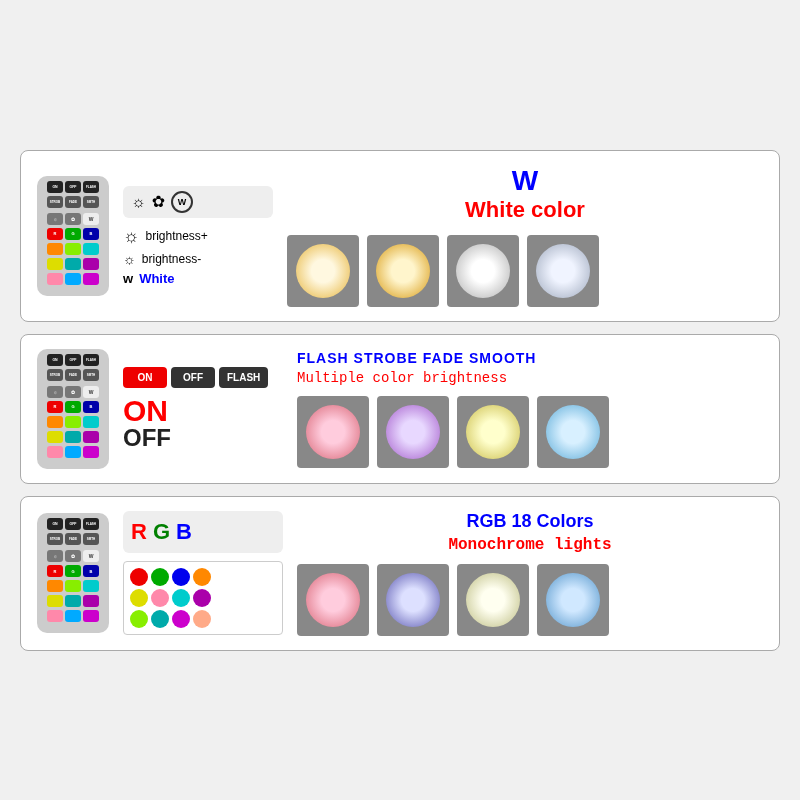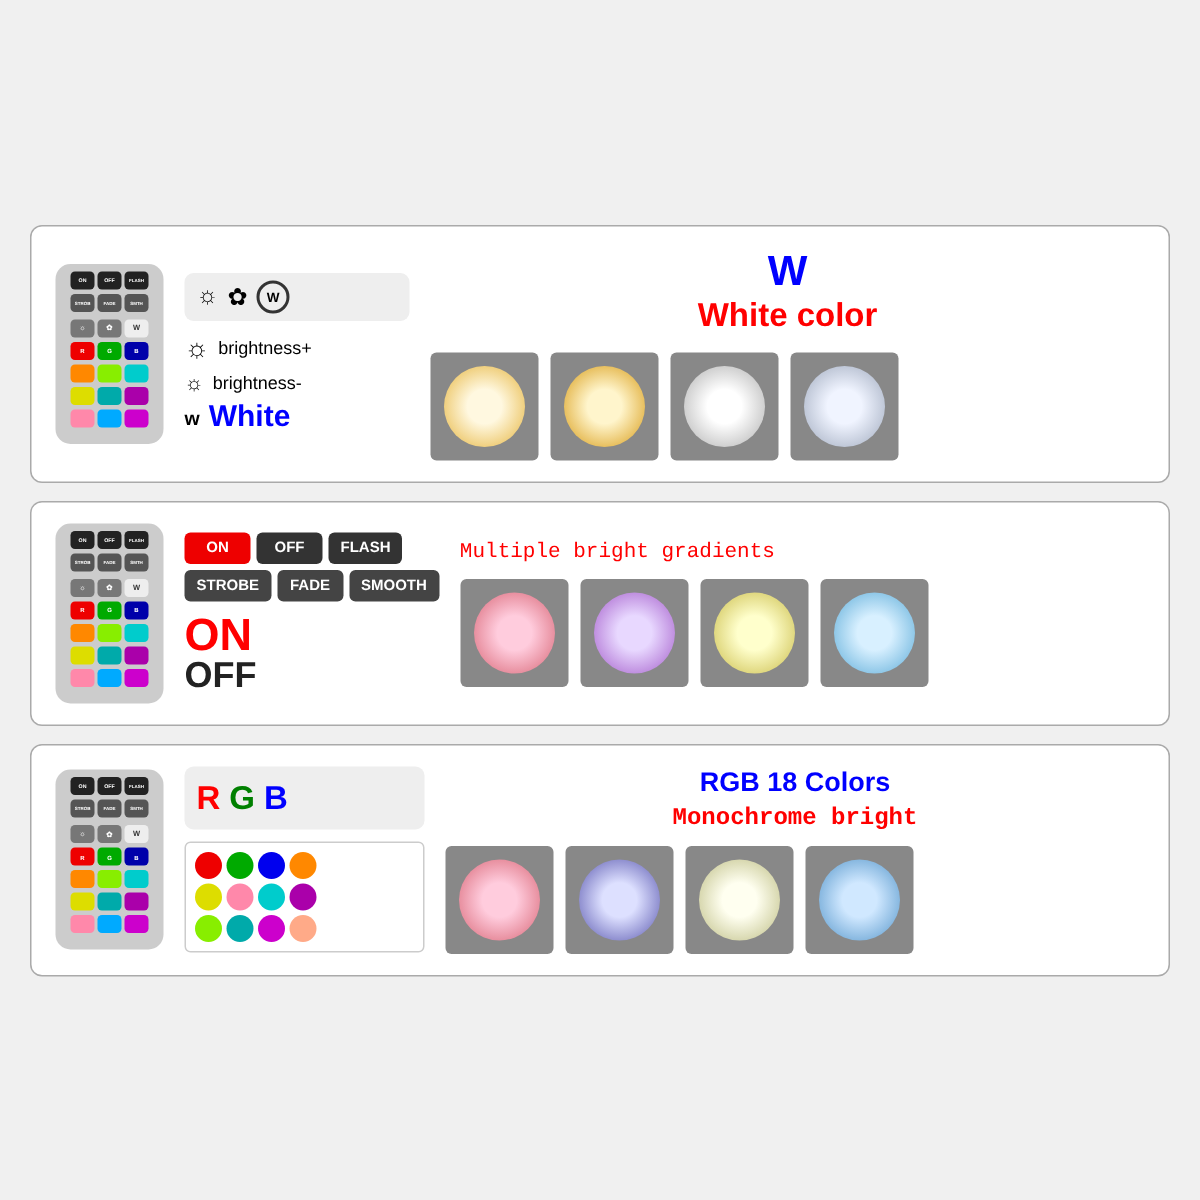--- a/index.html
+++ b/index.html
@@ -332,21 +332,21 @@
         <div class="brightness-row">
           <span style="font-size:18px;">☼</span>
           <span>brightness+</span>
         </div>
         <div class="brightness-row">
           <span style="font-size:14px;">☼</span>
           <span>brightness-</span>
         </div>
         <div class="brightness-row">
           <span style="font-weight:bold; font-size:13px;">w</span>
-          <span style="color:blue; font-weight:bold; font-size:20px;">White</span>
+          <span style="color:blue; font-weight:bold; font-size:13px;">White</span>
         </div>
       </div>
     </div>
 
     <div class="text-section">
       <div style="width:100%; display:flex; flex-direction:column; align-items:center; margin-bottom:8px;">
         <span class="title-w">W</span>
         <span class="title-main">White color</span>
       </div>
       <div class="lights-row">
@@ -405,33 +405,29 @@
         <div class="remote-btn magenta"></div>
       </div>
     </div>
 
     <div class="p2-buttons">
       <div class="p2-btn-row">
         <div class="p2-btn on">ON</div>
         <div class="p2-btn off">OFF</div>
         <div class="p2-btn flash">FLASH</div>
       </div>
-      <div class="p2-btn-row">
-        <div class="p2-btn strobe">STROBE</div>
-        <div class="p2-btn fade">FADE</div>
-        <div class="p2-btn smooth">SMOOTH</div>
-      </div>
       <div class="on-off-display">
         <span class="on-text">ON</span>
         <span class="off-text">OFF</span>
       </div>
     </div>
 
     <div class="text-section">
-      <span class="title-sub">Multiple bright gradients</span>
+      <span class="title-mode">FLASH  STROBE  FADE  SMOOTH</span>
+      <span class="title-sub">Multiple color brightness</span>
       <div class="lights-row" style="margin-top:6px;">
         <div class="light-box">
             <div class="light-circle pink-light"></div>
           </div>
         <div class="light-box">
             <div class="light-circle lavender-light"></div>
           </div>
         <div class="light-box">
             <div class="light-circle pale-yellow"></div>
           </div>
@@ -499,21 +495,21 @@
           <div class="dot" style="background: rgb(170, 0, 170);"></div>
           <div class="dot" style="background: rgb(136, 238, 0);"></div>
           <div class="dot" style="background: rgb(0, 170, 170);"></div>
           <div class="dot" style="background: rgb(204, 0, 204);"></div>
           <div class="dot" style="background: rgb(255, 170, 136);"></div>
         </div>
     </div>
 
     <div class="text-section">
       <span class="title-rgb">RGB 18 Colors</span>
-      <span class="title-mono">Monochrome bright</span>
+      <span class="title-mono">Monochrome lights</span>
       <div class="lights-row" style="margin-top:6px;">
         <div class="light-box">
             <div class="light-circle rgb-pink"></div>
           </div>
         <div class="light-box">
             <div class="light-circle rgb-lavender"></div>
           </div>
         <div class="light-box">
             <div class="light-circle rgb-pale"></div>
           </div>

